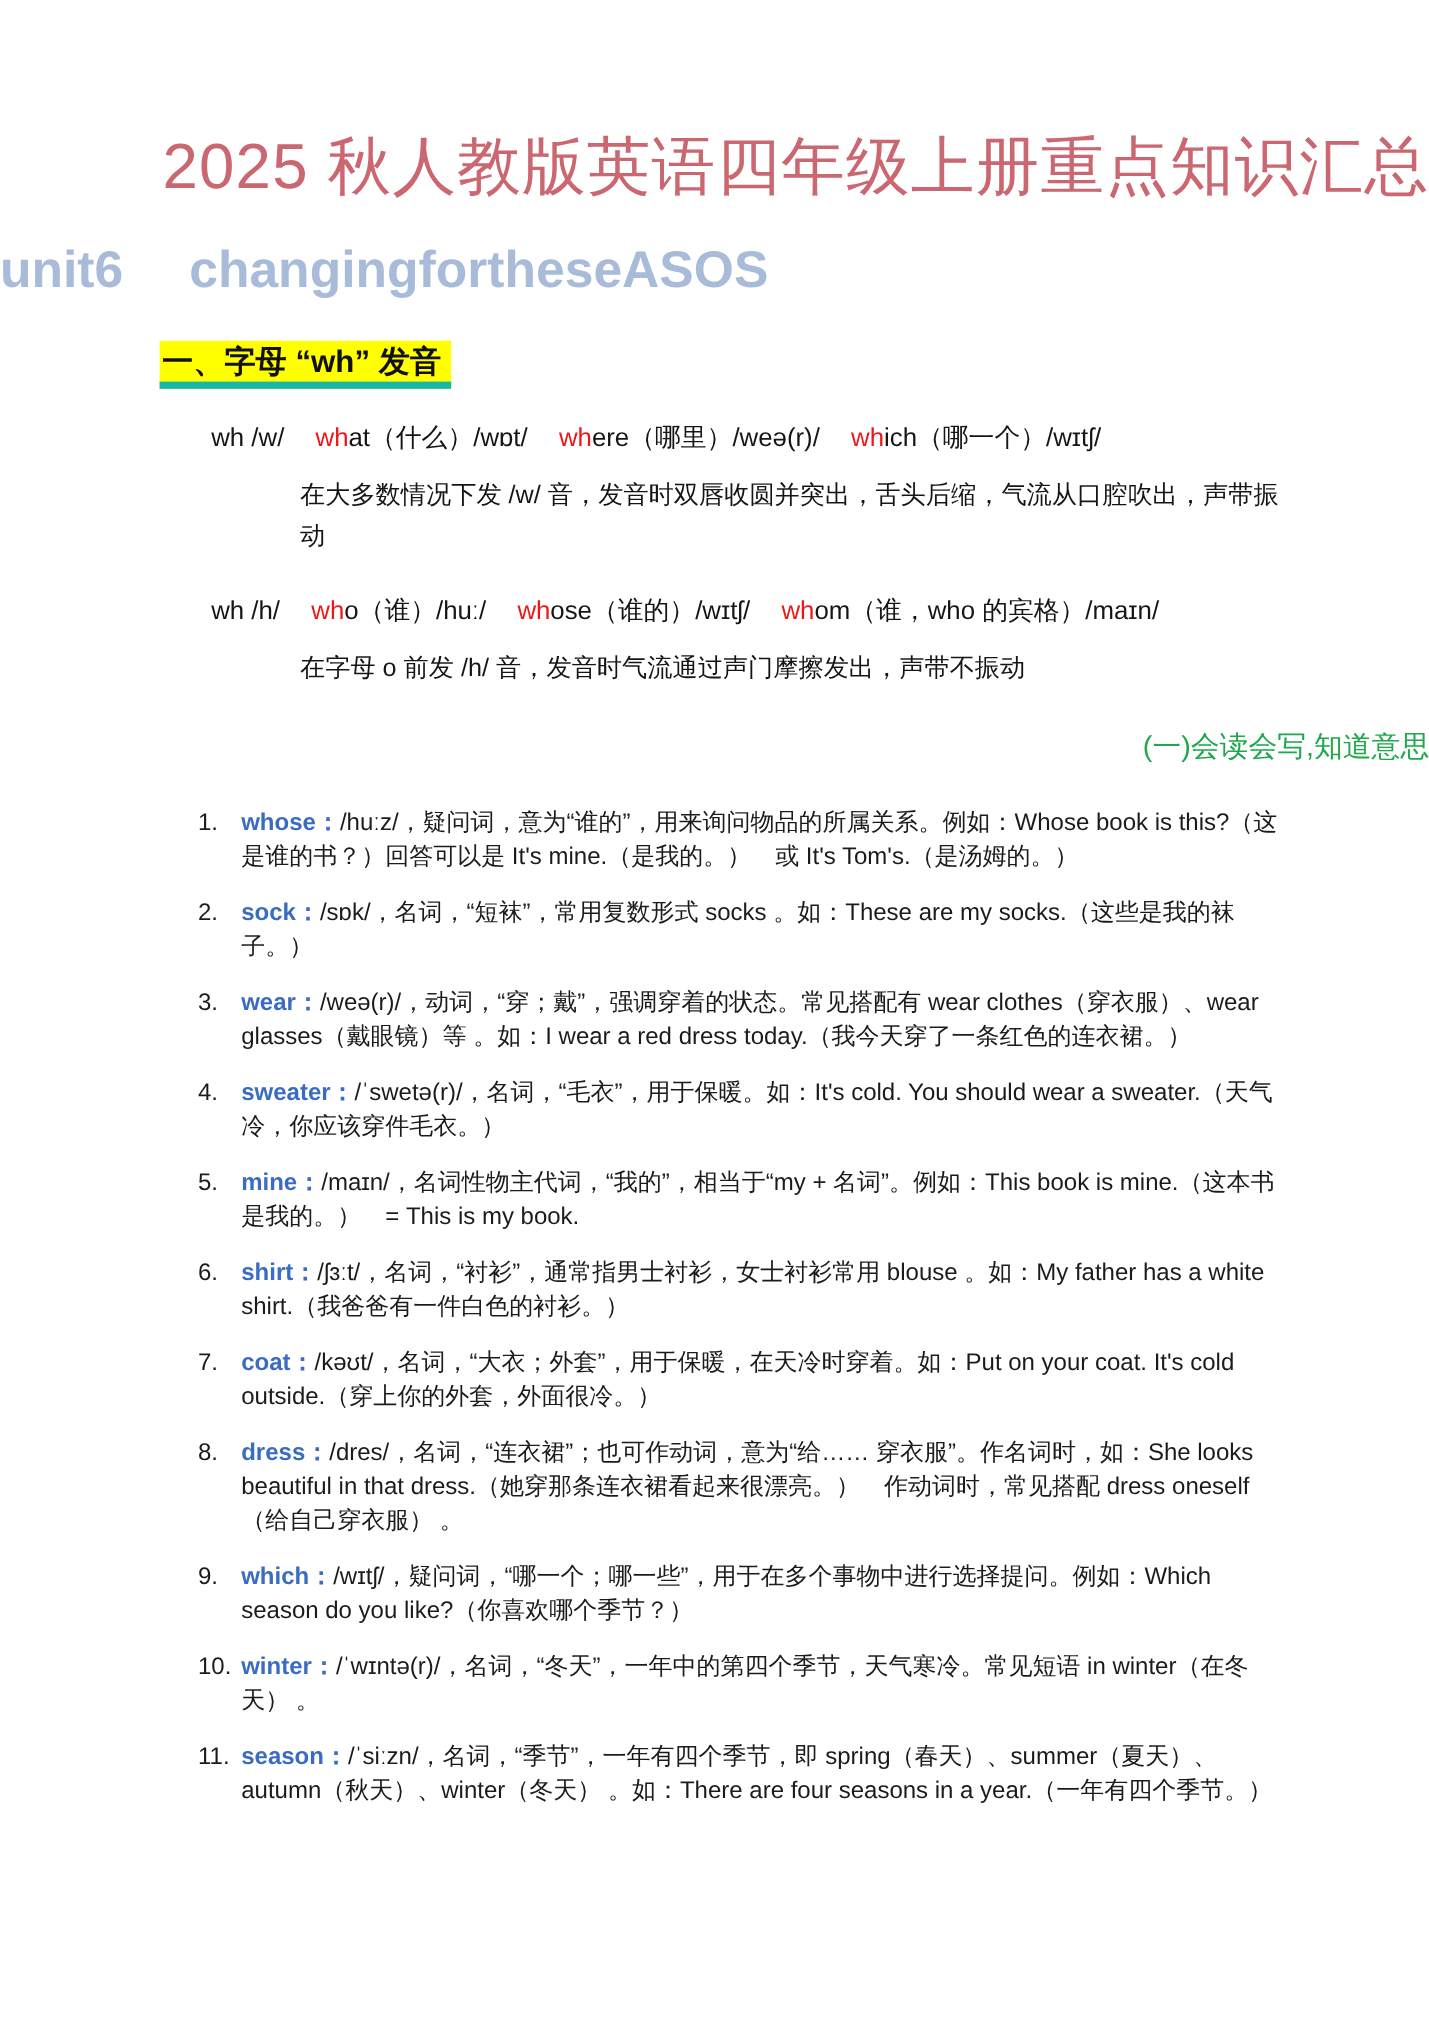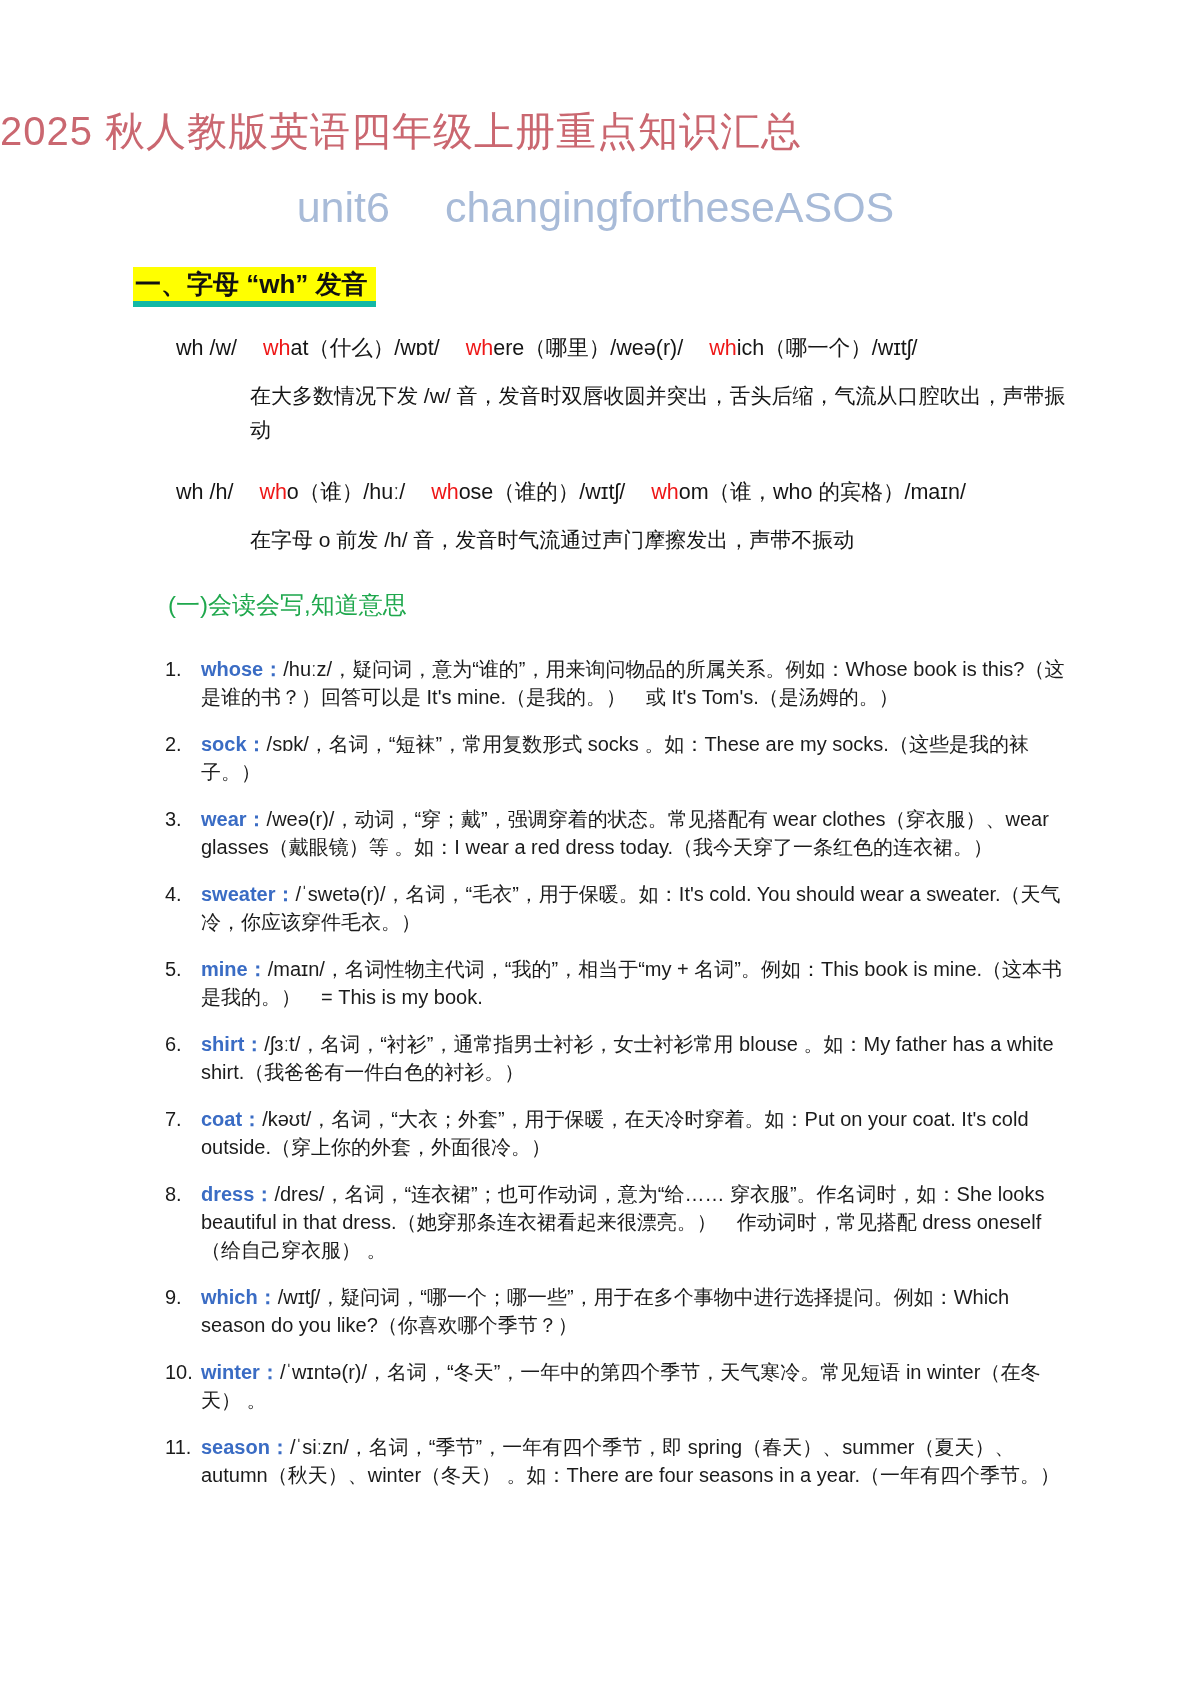--- a/index.html
+++ b/index.html
@@ -7,31 +7,30 @@
     width: 1191px;
     height: 1684px;
     background: #ffffff;
     font-family: "Liberation Sans", sans-serif;
     color: #1b1b1b;
     overflow: hidden;
   }
   .page { padding-top: 104px; }
 
   .doc-title {
-    text-align: left;
-    font-size: 40px;
+    text-align: right;
+    font-size: 53px;
     font-weight: 400;
     color: #ca6770;
     letter-spacing: 1px;
     margin: 0;
   }
   .doc-subtitle {
-    text-align: center;
     font-size: 43px;
-    font-weight: 400;
+    font-weight: 700;
     color: #a8bbd8;
     margin: 20px 0 0 0;
   }
 
   .section-heading {
     margin: 30px 0 0 133px;
     font-size: 26px;
     font-weight: 700;
     color: #111111;
     line-height: 1.15;
@@ -60,20 +59,21 @@
     line-height: 1.62;
     color: #151515;
   }
   .group2 { margin-top: 30px; }
 
   .subsection-heading {
     margin: 32px 0 0 168px;
     font-size: 24px;
     font-weight: 400;
     color: #1fa84d;
+    text-align: right;
   }
 
   .vocab-list {
     list-style: none;
     margin: 34px 115px 0 165px;
     padding: 0;
   }
   .vocab-item {
     position: relative;
     padding-left: 36px;

